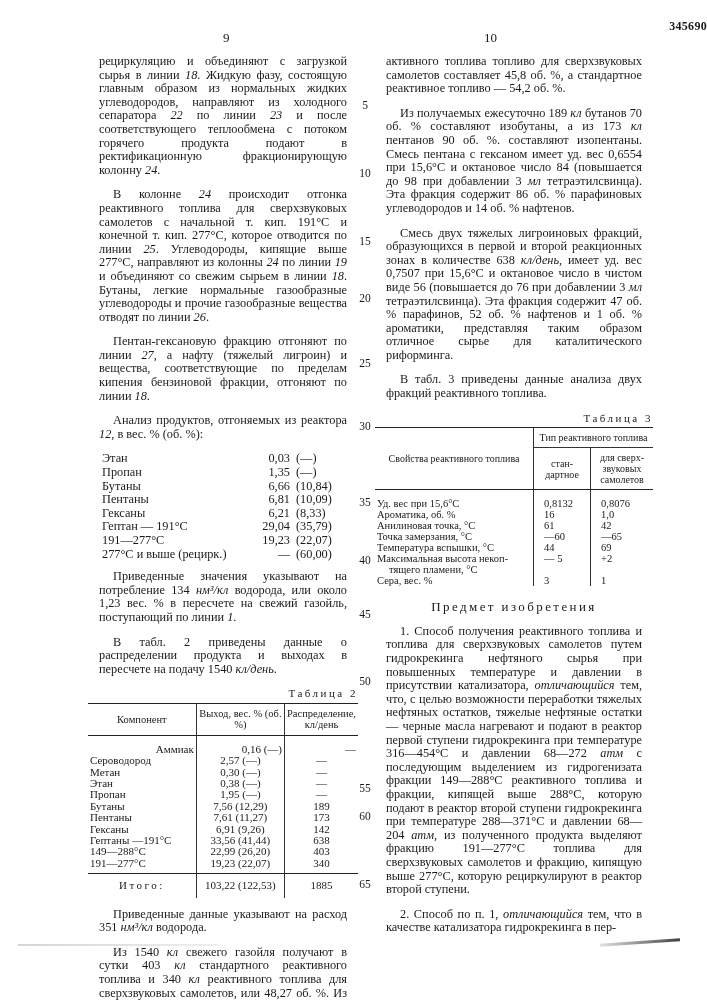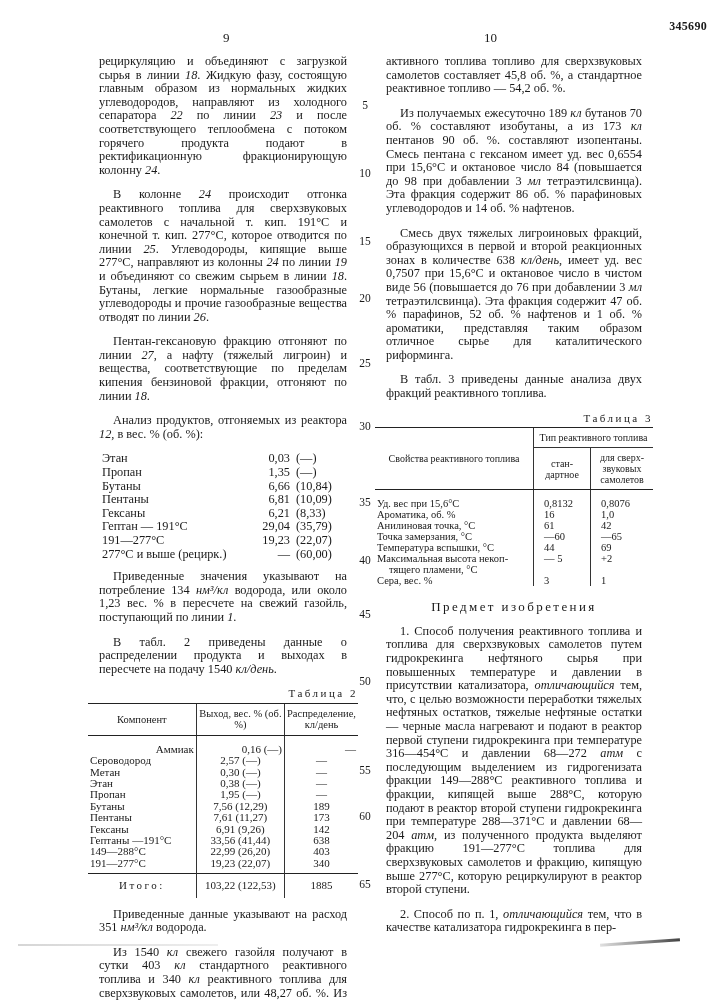--- a/index.html
+++ b/index.html
@@ -199,21 +199,21 @@
   <span style="top:55px">5</span>
   <span style="top:123px">10</span>
   <span style="top:191px">15</span>
   <span style="top:248px">20</span>
   <span style="top:313px">25</span>
   <span style="top:376px">30</span>
   <span style="top:452px">35</span>
   <span style="top:510px">40</span>
   <span style="top:564px">45</span>
   <span style="top:631px">50</span>
-  <span style="top:720px">55</span>
+  <span style="top:738px">55</span>
   <span style="top:766px">60</span>
   <span style="top:834px">65</span>
 </div>
 
 <div class="col right">
   <p class="noind">активного топлива топливо для сверхзвуковых самолетов составляет 45,8 об. %, а стандартное реактивное топливо — 54,2 об. %.</p>
   <p><span>Из получаемых ежесуточно 189 </span><i>кл</i><span> бутанов 70 об. % составляют изобутаны, а из 173 </span><i>кл</i><span> пентанов 90 об. %. составляют изопентаны. Смесь пентана с гексаном имеет уд. вес 0,6554 при 15,6°С и октановое число 84 (повышается до 98 при добавлении 3 </span><i>мл</i><span> тетраэтилсвинца). Эта фракция содержит 86 об. % парафиновых углеводородов и 14 об. % нафтенов.</span></p>
   <p><span>Смесь двух тяжелых лигроиновых фракций, образующихся в первой и второй реакционных зонах в количестве 638 </span><i>кл/день</i><span>, имеет уд. вес 0,7507 при 15,6°С и октановое число в чистом виде 56 (повышается до 76 при добавлении 3 </span><i>мл</i><span> тетраэтилсвинца). Эта фракция содержит 47 об. % парафинов, 52 об. % нафтенов и 1 об. % ароматики, представляя таким образом отличное сырье для каталитического риформинга.</span></p>
   <p style="margin-top:8px">В табл. 3 приведены данные анализа двух фракций реактивного топлива.</p>
 

